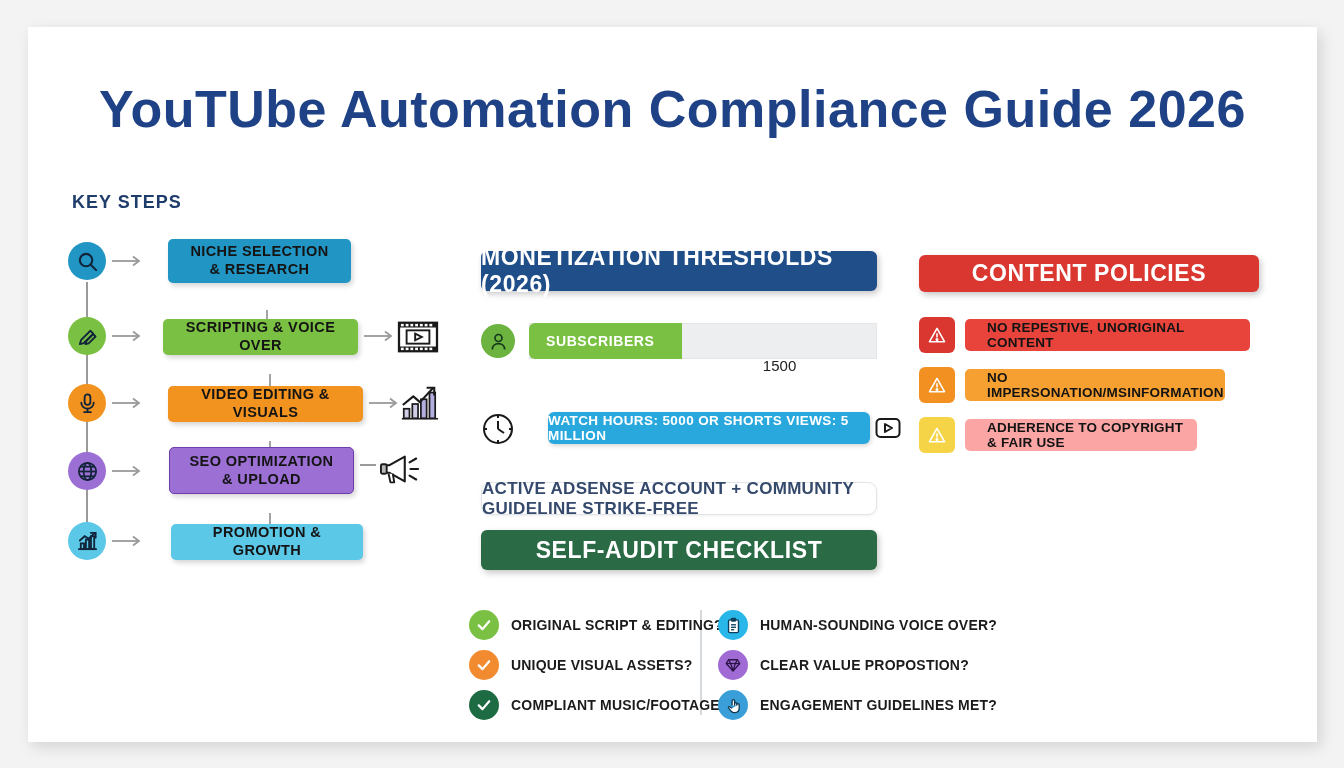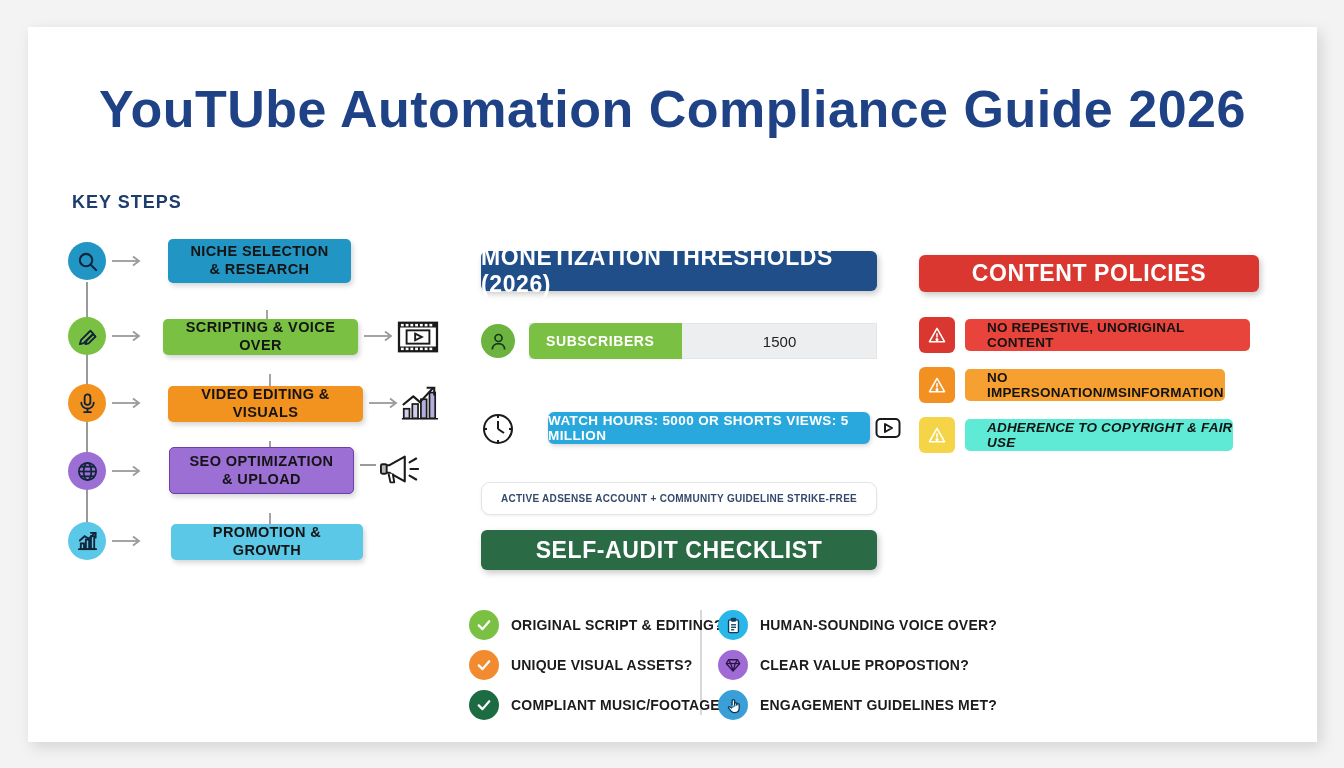--- a/index.html
+++ b/index.html
@@ -104,21 +104,21 @@
     color: #ffffff; font-weight: bold;
     font-size: 13.5px; letter-spacing: 0.4px;
     box-shadow: 1px 2px 4px rgba(0,0,0,0.16);
   }
   .outline-box {
     position: absolute;
     border: 1.5px solid #e2e5e8;
     border-radius: 9px;
     background: #fff;
     display: flex; align-items: center; justify-content: center;
-    font-size: 10px; font-weight: bold;
+    font-size: 17px; font-weight: bold;
     letter-spacing: 0.3px;
     color: #34496b;
     box-shadow: 0 1px 3px rgba(0,0,0,0.07);
   }
   
   .policy-row { position: absolute; }
   .policy-badge {
     position: absolute; left: 0; top: 0;
     width: 36px; height: 36px; border-radius: 6px;
     display: flex; align-items: center; justify-content: center;
@@ -332,21 +332,21 @@
     <div class="round-icon" style="left:0;top:1px;width:34px;height:34px;background:#6cb33f;">
       <svg viewBox="0 0 24 24" width="21" height="21" fill="none" stroke="#14381c" stroke-width="1.9">
         <circle cx="12" cy="8" r="4"></circle>
           <path d="M5 21c0-4 3.2-6.5 7-6.5S19 17 19 21"></path>
       </svg>
     </div>
     <div class="bar-track" style="left:48px;top:0;width:348px;height:36px;">
       <div class="bar-fill" style="width:44%;background:#7ac143;">
         <span>SUBSCRIBERS</span>
       </div>
-      <div class="bar-value" style="left:44%;width:56%;">1500</div>
+      <div class="bar-value" style="left:44%;width:56%;margin-top:24px;">1500</div>
     </div>
   </div>
 
   <div class="mon-row" style="left:453px;top:383px;width:420px;height:38px;">
     <div style="position:absolute;left:0;top:2px;">
       <svg viewBox="0 0 34 34" width="34" height="34" fill="none" stroke="#1a1a1a" stroke-width="2">
         <circle cx="17" cy="17" r="14"></circle>
         <line x1="17" y1="17" x2="17" y2="9"></line>
           <line x1="17" y1="17" x2="23" y2="21"></line>
         <line x1="17" y1="3.6" x2="17" y2="6"></line>
@@ -399,21 +399,21 @@
   </div>
 
   <div class="policy-row" style="left:891px;top:390px;width:340px;height:36px;">
     <div class="policy-badge" style="background:#f5d547;">
       <svg viewBox="0 0 24 24" width="20" height="20" fill="none" stroke="#ffffff" stroke-width="1.9" stroke-linejoin="round">
         <path d="M12 4l9 16H3z"></path>
           <line x1="12" y1="10" x2="12" y2="15"></line>
           <circle cx="12" cy="17.4" r="0.9" fill="#ffffff"></circle>
       </svg>
     </div>
-    <div class="policy-bar" style="left:46px;width:268px;background:#5eead4;font-style:italic;">
+    <div class="policy-bar" style="left:46px;width:232px;background:#fca5a5;">
       <span>ADHERENCE TO COPYRIGHT &amp; FAIR USE</span>
     </div>
   </div>
 
   <div class="sec-header" style="left:453px;top:503px;width:396px;height:40px;background:#2a6b46;">
     <span>SELF-AUDIT CHECKLIST</span>
   </div>
 
   <div id="check-divider"></div>
 

